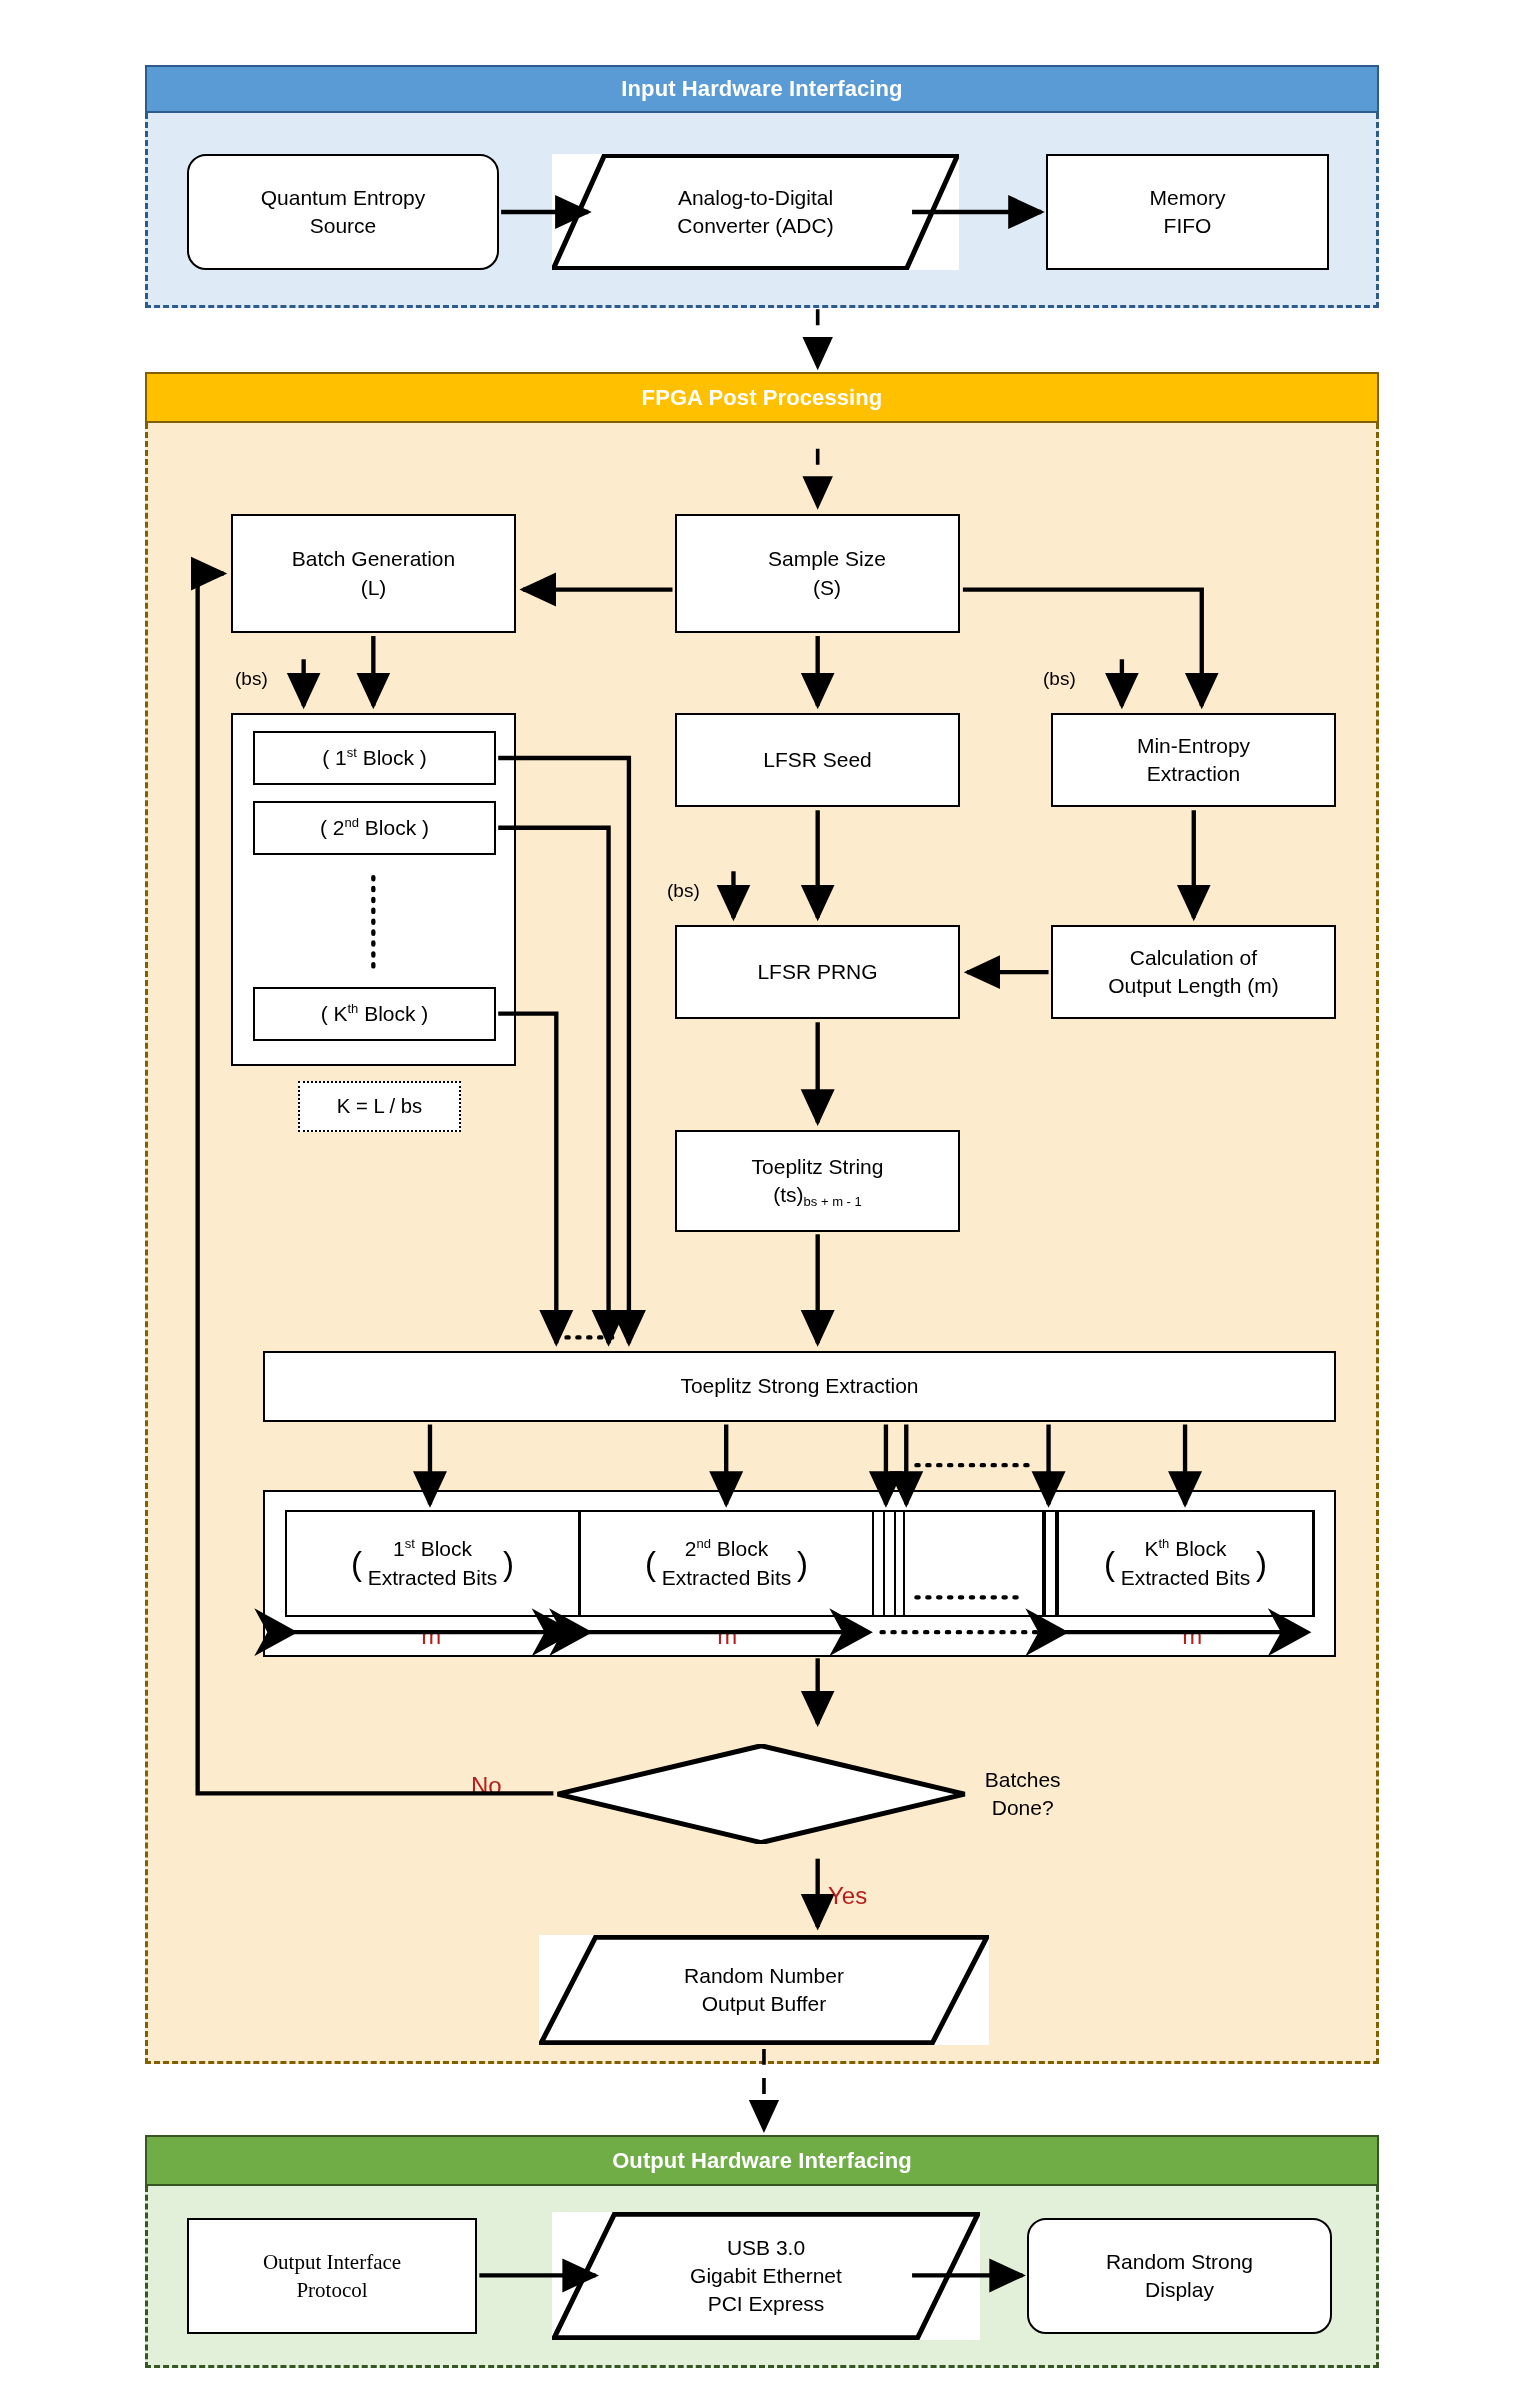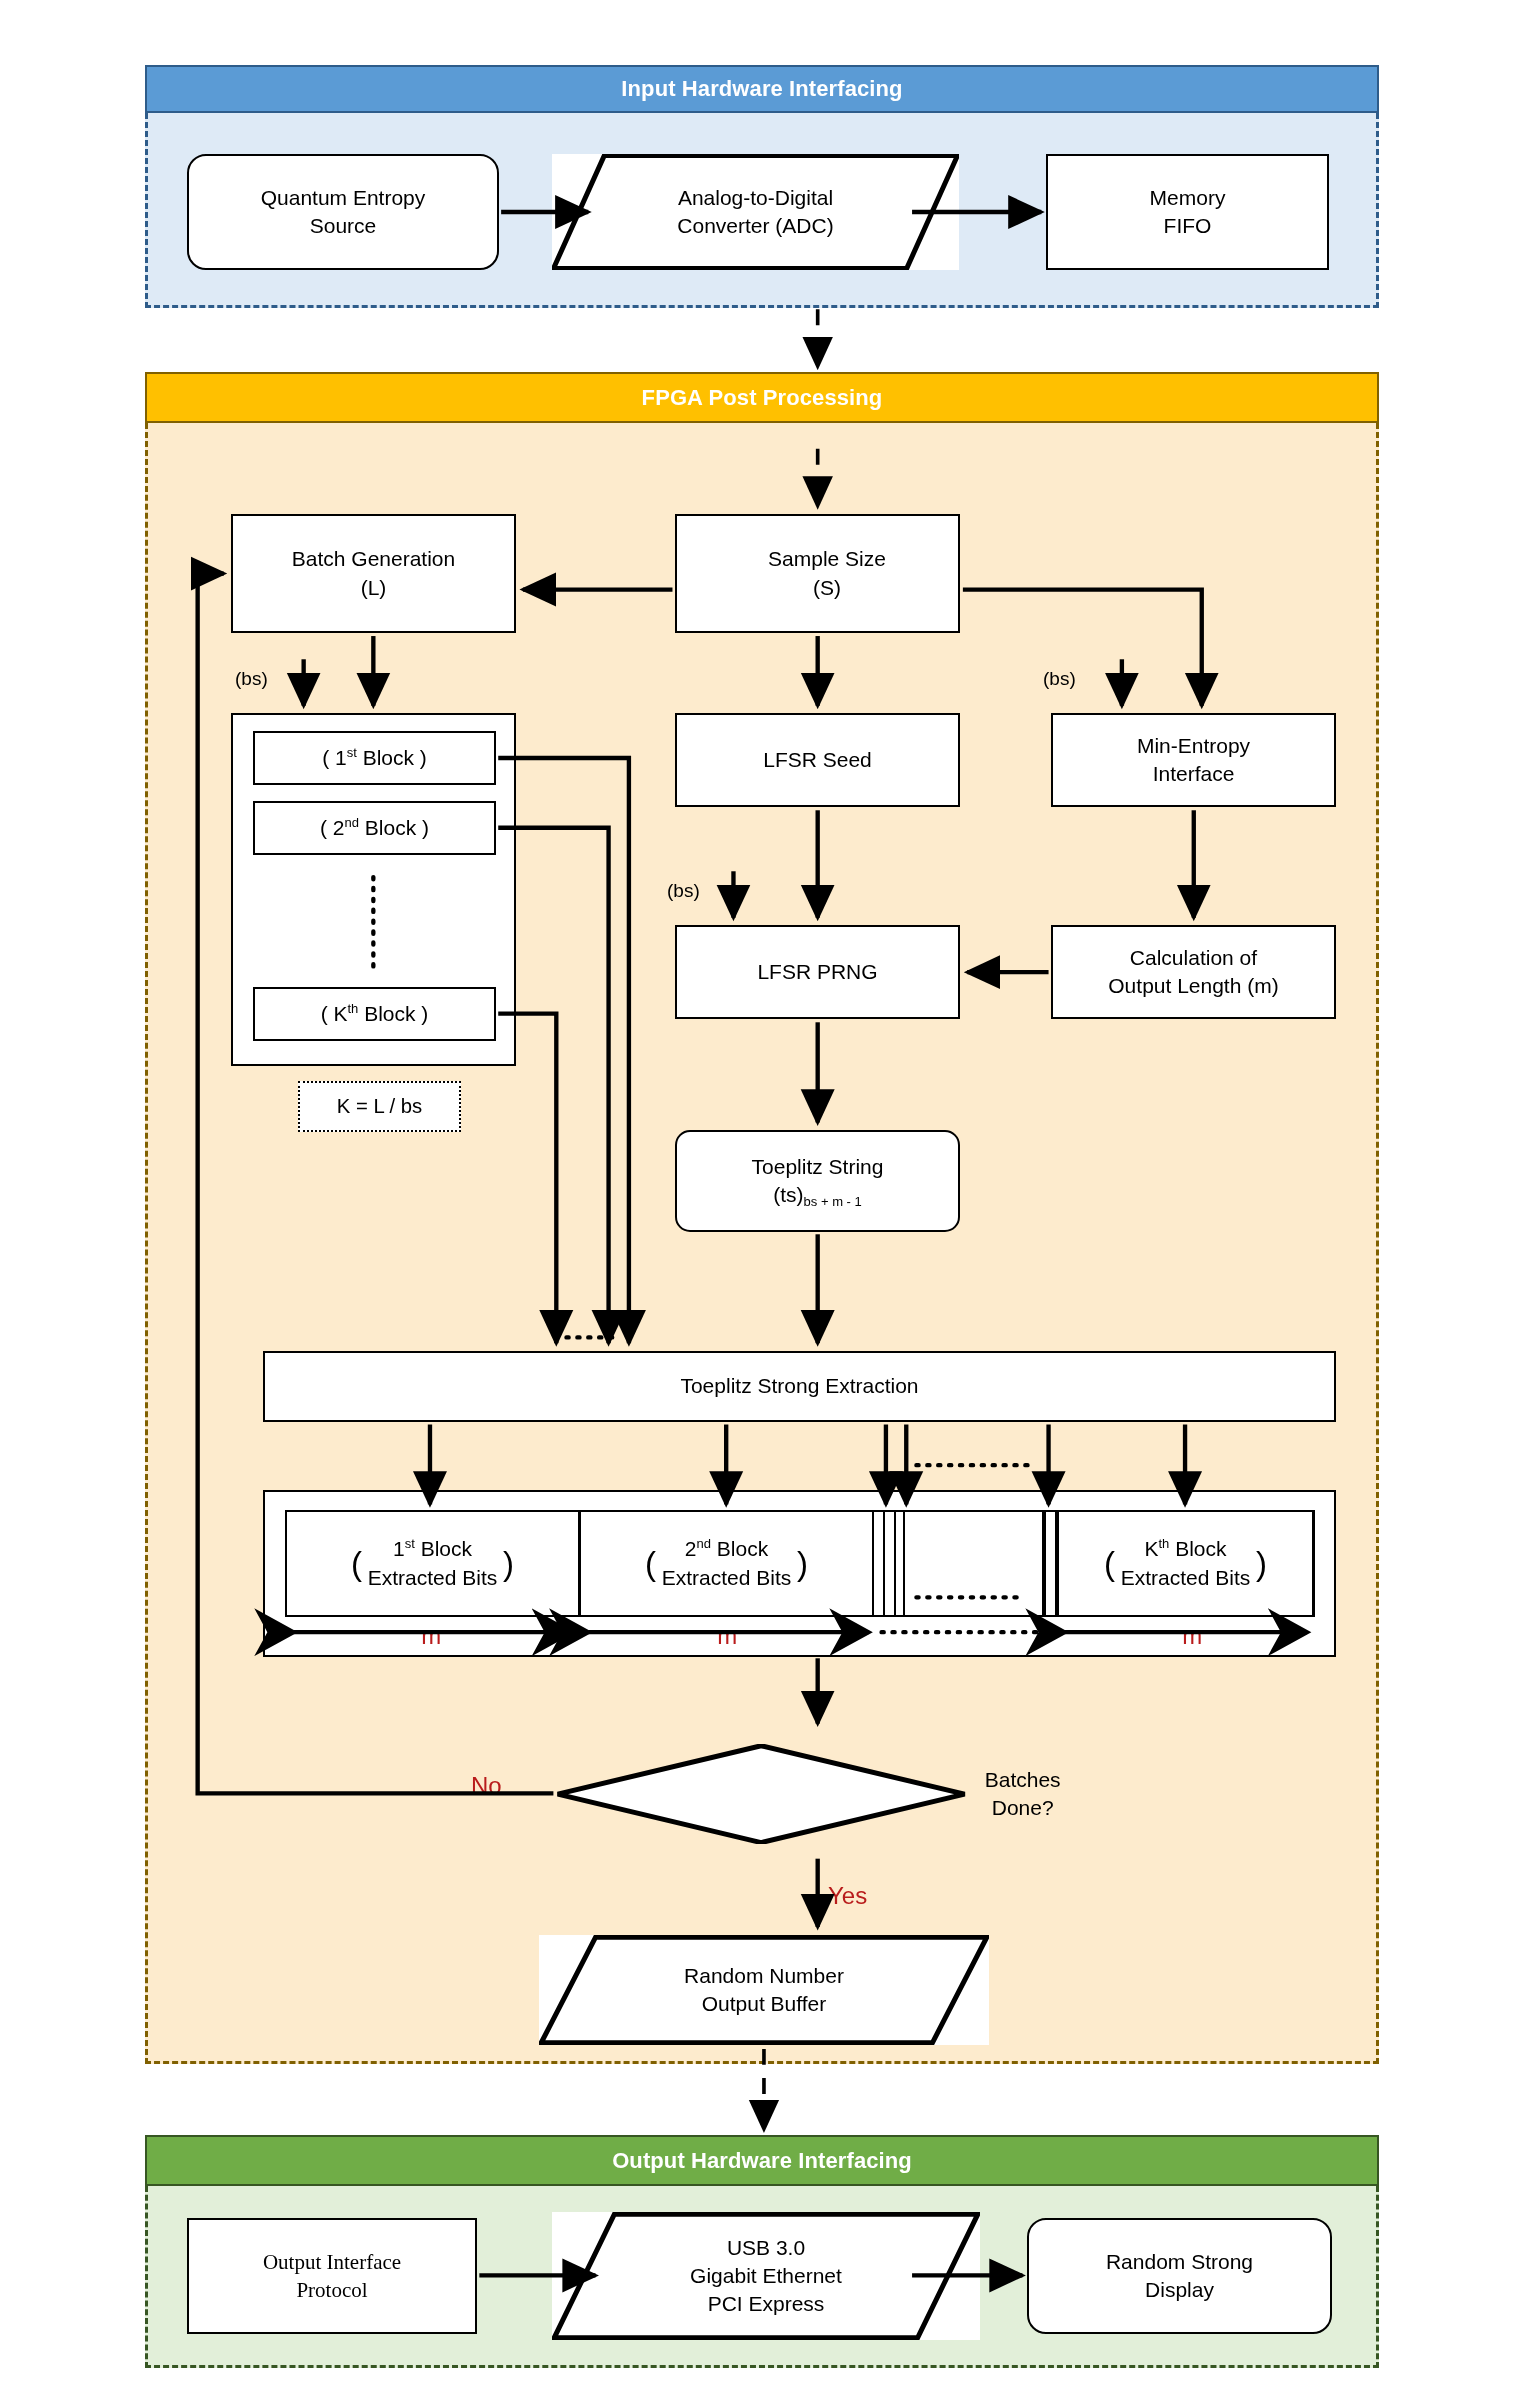--- a/index.html
+++ b/index.html
@@ -116,31 +116,31 @@
   </div>
 
   <div class="node" style="left:675px;top:697px;width:285px;height:94px;">
     <span>LFSR Seed</span>
   </div>
 
   <div class="node" style="left:675px;top:909px;width:285px;height:94px;">
     <span>LFSR PRNG</span>
   </div>
 
-  <div class="node" style="left:675px;top:1114px;width:285px;height:102px;border-radius:15px;">
+  <div class="node" style="left:675px;top:1114px;width:285px;height:102px;">
     <span>
       <span>Toeplitz String</span><br>
       <span>(ts)</span><sub>bs + m - 1</sub>
     </span>
   </div>
 
   <div class="node" style="left:1051px;top:697px;width:285px;height:94px;">
     <span>
       <span>Min-Entropy</span><br>
-      <span>Interface</span>
+      <span>Extraction</span>
     </span>
   </div>
 
   <div class="node" style="left:1051px;top:909px;width:285px;height:94px;">
     <span>
       <span>Calculation of</span><br>
       <span>Output Length (m)</span>
     </span>
   </div>
 

